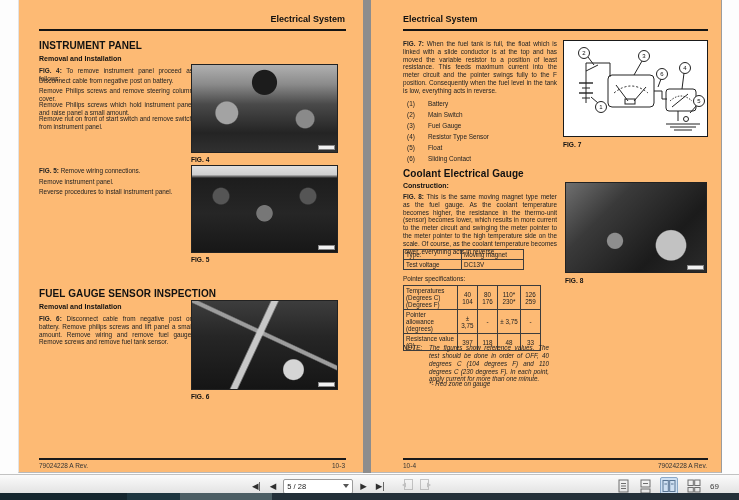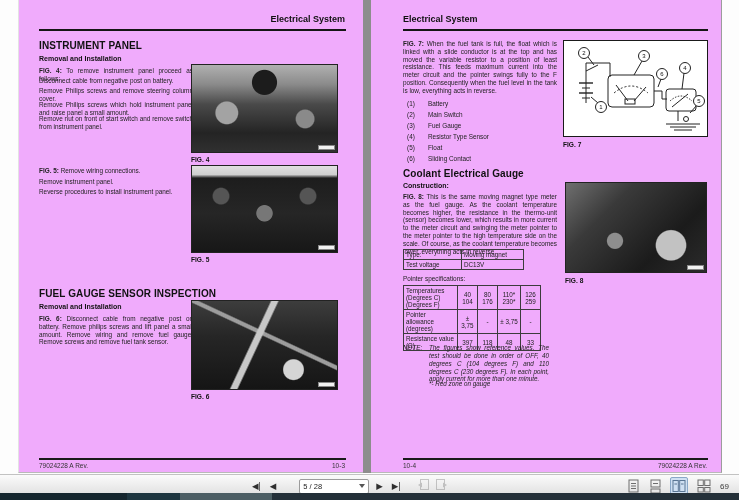--- a/index.html
+++ b/index.html
@@ -1,20 +1,20 @@
 <!DOCTYPE html>
 <html><head>
 <meta charset="utf-8">
 <style>
   * { margin:0; padding:0; box-sizing:border-box; }
   body { font-family:"Liberation Sans", sans-serif; background:#fff; }
   #screen { position:relative; width:739px; height:500px; background:#fdfdfd; overflow:hidden; }
 
   
-  .page { position:absolute; top:0; height:473px; background:#f0abfc;text-decoration:underline; }
+  .page { position:absolute; top:0; height:473px; background:#fdba74;text-decoration:underline; }
   #page-left  { left:18px;  width:345px; border-left:1px solid #e3e3e3; border-bottom:1px solid #b9b9b9; }
   #page-right { left:371px; width:351px; border-right:1px solid #9c9c9c; border-bottom:1px solid #b9b9b9; }
   #page-gap { position:absolute; left:363px; top:0; width:8px; height:473px; background:#8d8d8d; }
 
   .abs { position:absolute; }
   .pg-header { font-size:9px; font-weight:bold; color:#111; }
   .rule { height:2px; background:#141414; }
   .h1 { font-size:10px; font-weight:bold; color:#111; letter-spacing:.1px; }
   .h2 { font-size:7px; font-weight:bold; color:#111; }
   .para { font-size:6.4px; line-height:1.22; color:#222; text-align:justify; }
@@ -61,25 +61,25 @@
 
   
   #fig7-diagram { border:1.5px solid #1a1a1a; background:#fff; }
 
   
   #toolbar { position:absolute; left:0; top:474px; width:739px; height:19px;
      background:linear-gradient(180deg,#fbfbfb,#e3e3e3); border-top:1px solid #c2c2c2; }
   .navgroup { position:absolute; left:250px; top:2px; display:flex; align-items:center; gap:5px; }
   .navbtn { font-size:8.5px; color:#2e2e2e; line-height:14px; height:14px; padding:0 2px; cursor:default; }
   #page-combo { display:flex; align-items:center; width:70px; height:15px; background:#fff;
-     border:1px solid #9b9b9b; border-radius:2px; padding:0 3px;margin-left:16px; }
+     border:1px solid #9b9b9b; border-radius:2px; padding:0 3px; }
   #page-combo .val { flex:1; font-size:7.5px; color:#222; }
   .caret { width:0; height:0; border-left:3px solid transparent; border-right:3px solid transparent; border-top:4px solid #555; }
   .ghost-icon { opacity:.45; }
-  .viewgroup { position:absolute; right:10px; top:2px; display:flex; align-items:center; gap:7px; }
+  .viewgroup { position:absolute; right:20px; top:2px; display:flex; align-items:center; gap:7px; }
   .viewicon { display:flex; align-items:center; justify-content:center; padding:1px; border:1px solid rgba(0,0,0,0); }
   .viewicon.sel { background:#cfe0f2; border:1px solid #8aa8c8; border-radius:2px; }
   .zoomval { font-size:8px; color:#3a3a3a; }
 
   
   #taskbar { position:absolute; left:0; top:493px; width:739px; height:7px; display:flex; }
   #taskbar .s1 { width:127px; background:#15262e; }
   #taskbar .s2 { width:53px;  background:#1e3640; }
   #taskbar .s3 { width:92px;  background:#4c5e64; }
   #taskbar .s4 { flex:1;      background:#243039; }

